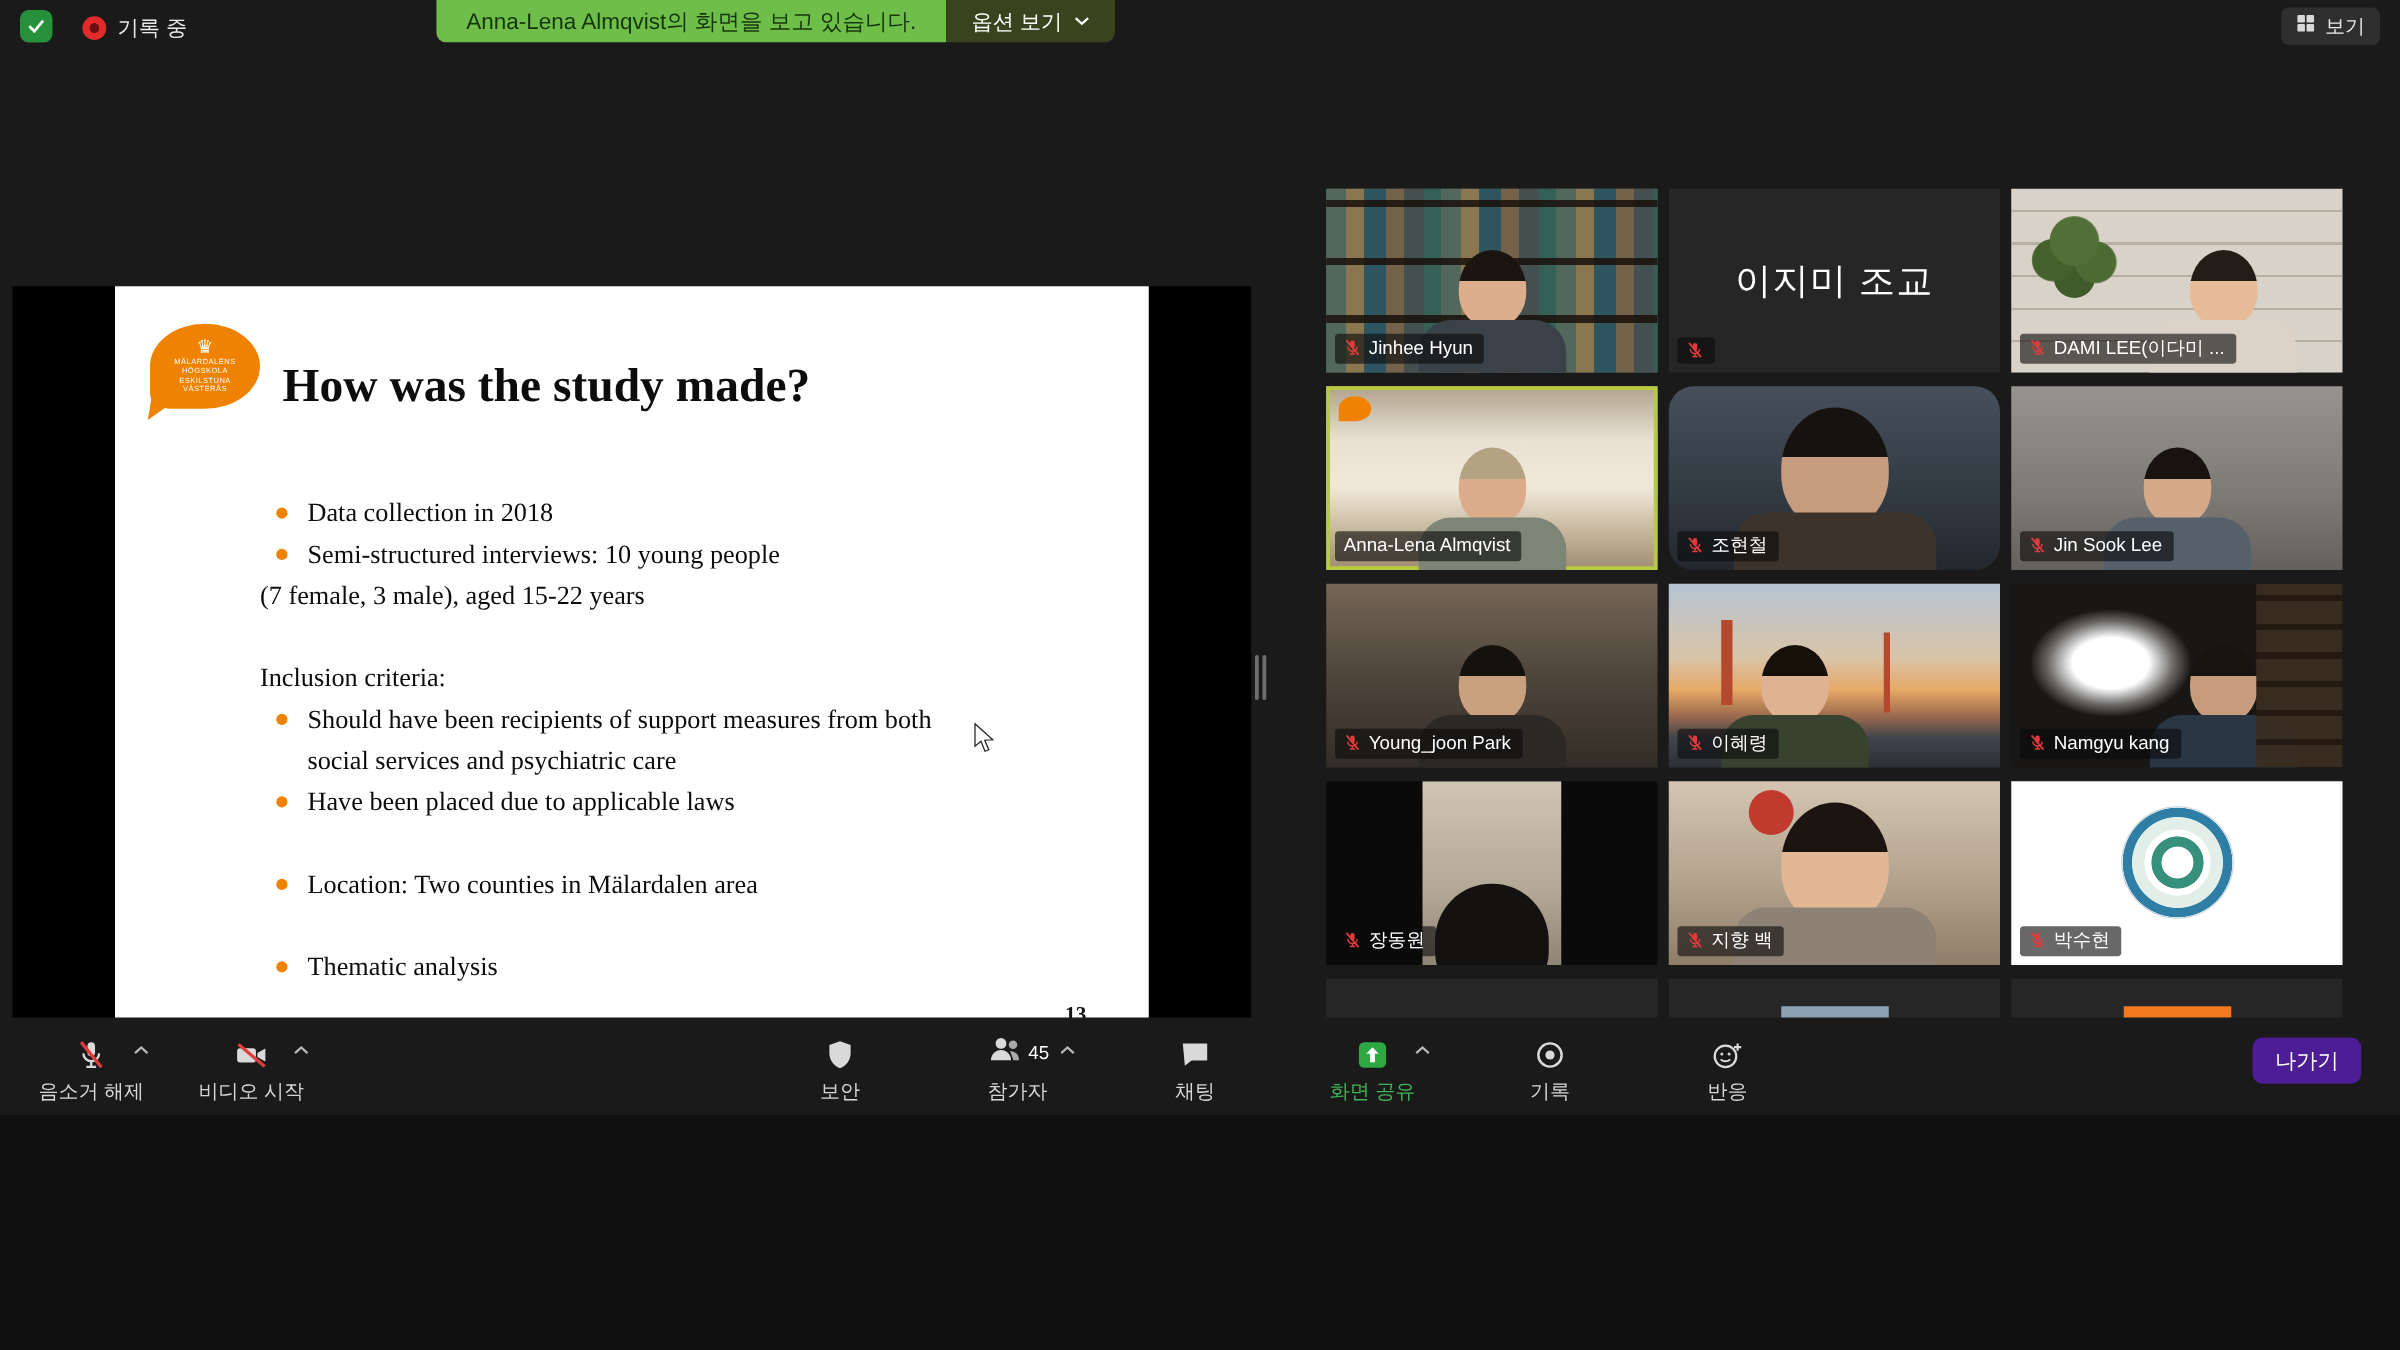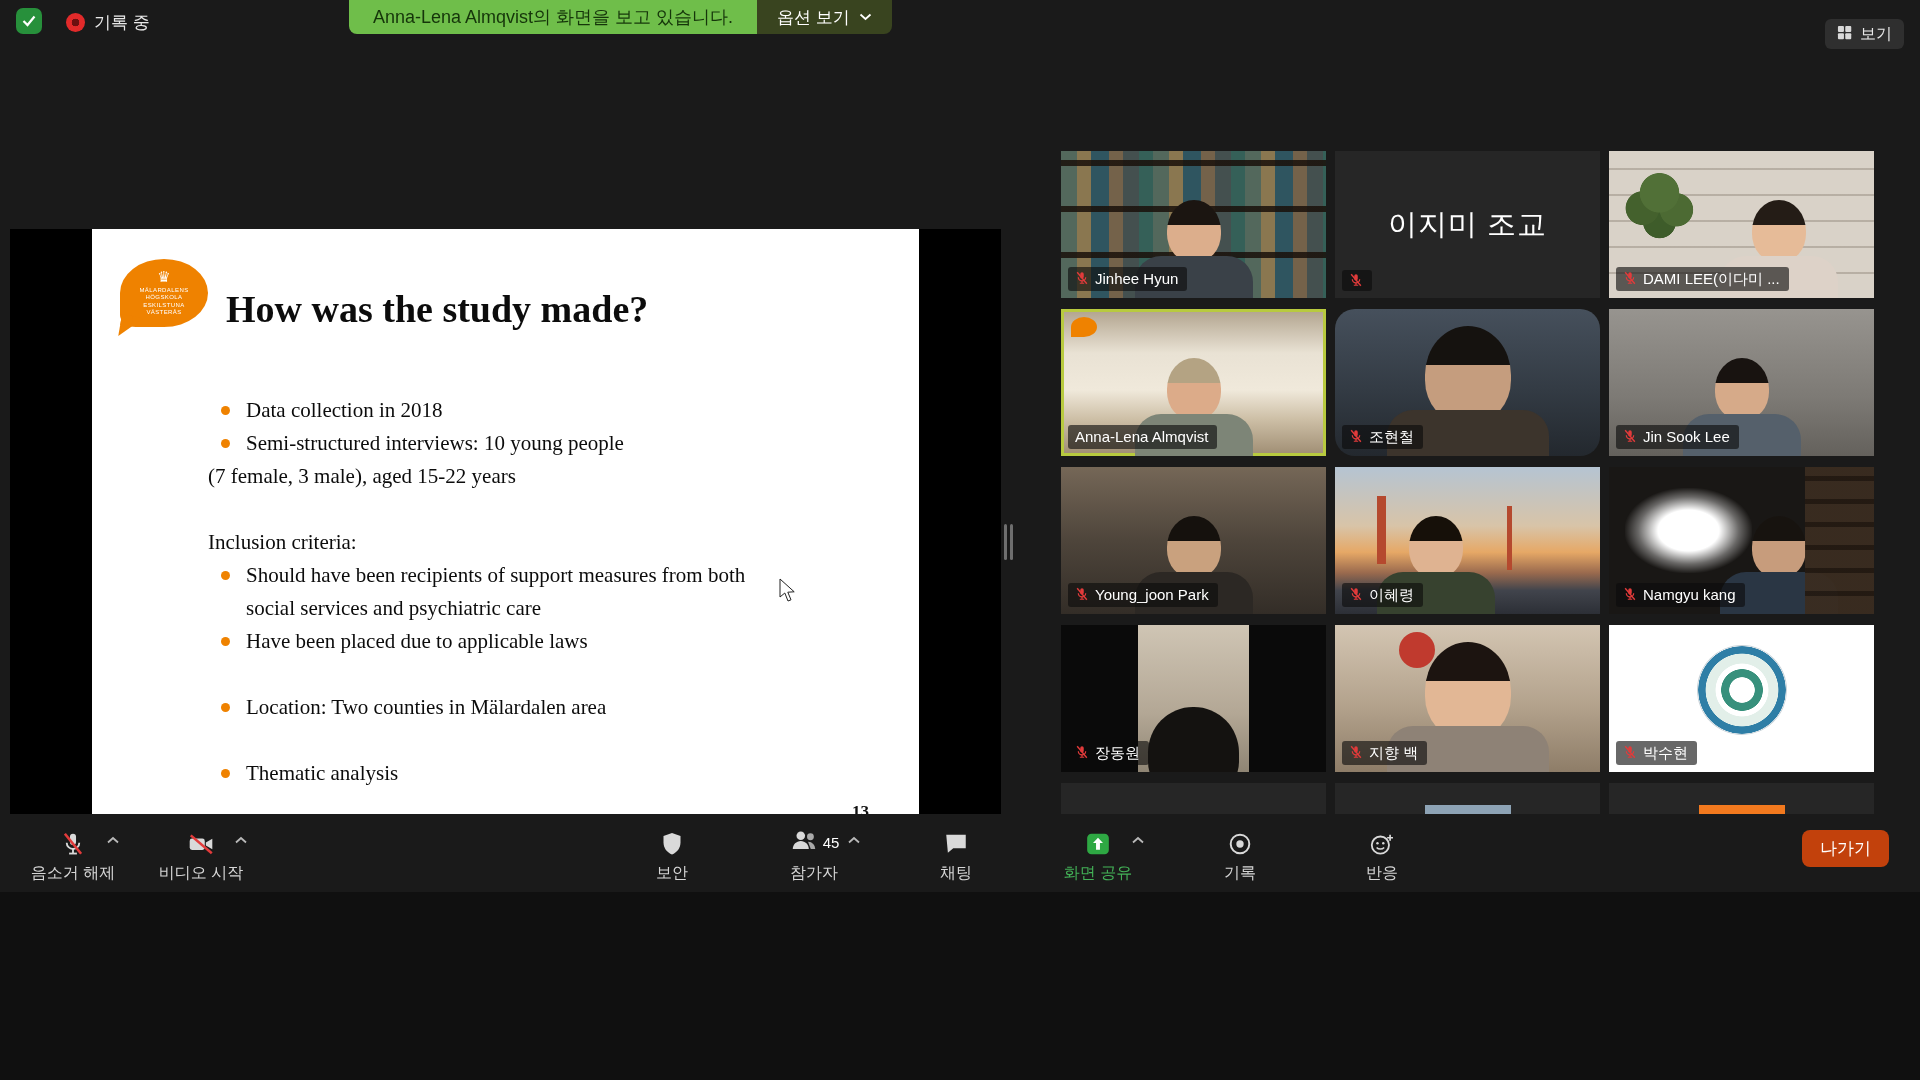--- a/index.html
+++ b/index.html
@@ -11,21 +11,21 @@
     border-radius:7px;display:flex;align-items:center;justify-content:center;cursor:pointer;}
   .rec-indicator{position:absolute;left:66px;top:11px;display:flex;align-items:center;gap:9px;
     color:#e9e9e9;font-size:17px;}
   .rec-dot{width:19px;height:19px;border-radius:50%;
     background:radial-gradient(circle,#6d1010 0 28%,#e22a2a 30%);}
   .banner{position:absolute;left:349px;top:0;height:34px;display:flex;border-radius:0 0 8px 8px;overflow:hidden;}
   .banner-text{background:#6fbe4a;color:#15350a;font-size:18px;display:flex;align-items:center;
     padding:0 24px;white-space:nowrap;}
   .banner-options{background:#39441f;color:#fff;font-size:17px;display:flex;align-items:center;
     gap:9px;padding:0 20px;border:none;cursor:pointer;white-space:nowrap;}
-  .view-chip{position:absolute;right:16px;top:19px;height:30px;background:#2f2f2f;border-radius:6px;
+  .view-chip{position:absolute;right:16px;top:6px;height:30px;background:#2f2f2f;border-radius:6px;
     color:#e8e8e8;font-size:16px;display:flex;align-items:center;gap:8px;padding:0 12px;border:none;cursor:pointer;}
 
   
   .shared-screen{position:absolute;left:10px;top:229px;width:991px;height:621px;background:#000;}
   .slide{position:absolute;left:82px;top:0;width:827px;height:621px;background:#fff;color:#111;
     font-family:"Liberation Serif",serif;}
   .slide-logo{position:absolute;left:28px;top:30px;width:88px;height:68px;background:#ef8200;
     border-radius:50% 50% 50% 18%;display:flex;flex-direction:column;align-items:center;
     justify-content:center;gap:2px;}
   .slide-logo::after{content:'';position:absolute;left:0;bottom:-11px;border:11px solid transparent;
@@ -132,21 +132,21 @@
   .toolbar{position:absolute;left:0;bottom:0;width:100%;height:78px;background:#1a1a1a;}
   .tb-left{position:absolute;left:24px;bottom:8px;display:flex;gap:30px;}
   .tb-center{position:absolute;left:623px;bottom:8px;display:flex;gap:44px;}
   .tb-item{position:relative;min-width:98px;display:flex;flex-direction:column;align-items:center;
     gap:6px;cursor:pointer;}
   .tb-icon{height:30px;display:flex;align-items:flex-end;justify-content:center;gap:4px;}
   .tb-label{font-size:16px;color:#d6d6d6;white-space:nowrap;}
   .tb-label.green{color:#43b157;}
   .tb-chevron{position:absolute;top:4px;right:0;background:none;border:none;padding:2px;cursor:pointer;}
   .tb-count{font-size:15px;color:#fff;transform:translateY(-6px);}
-  .leave-btn{position:absolute;right:31px;bottom:25px;background:#c2410c;color:#fff;font-size:17px;
+  .leave-btn{position:absolute;right:31px;bottom:25px;background:#4c1d95;color:#fff;font-size:17px;
     padding:7px 18px;border-radius:8px;border:none;cursor:pointer;}
 
   .cursor{position:absolute;left:778px;top:578px;pointer-events:none;}
 </style>
 </head>
 <body>
 
 <div class="stage">
 
   <div class="shield-badge">

